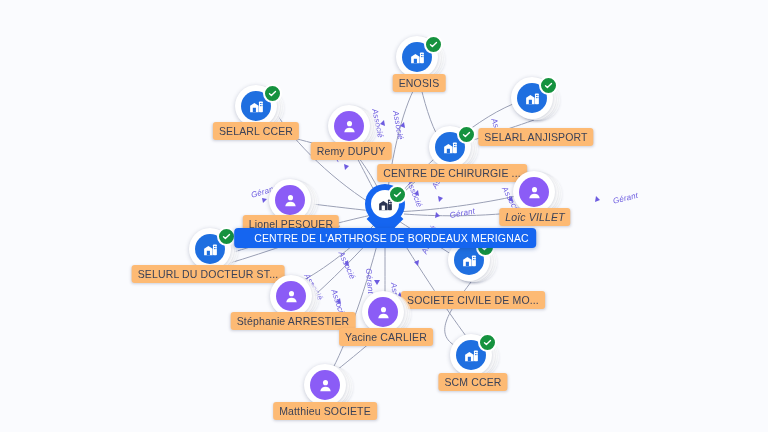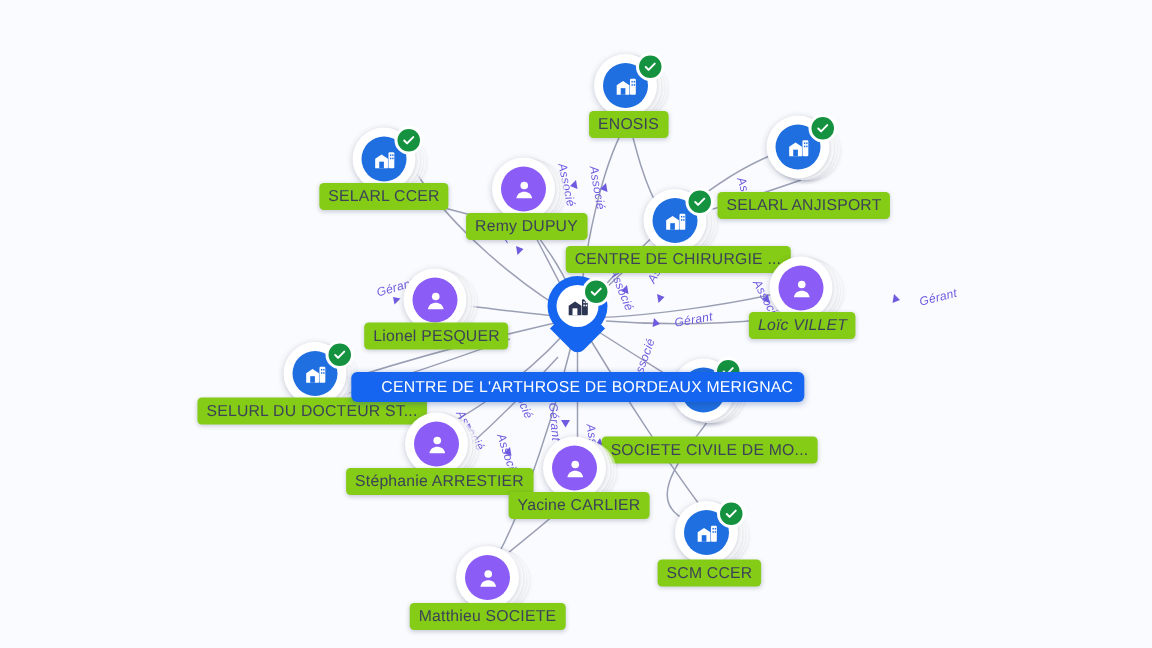--- a/index.html
+++ b/index.html
@@ -34,21 +34,21 @@
   .avatar.company{background:#1f6fe0;}
   .badge{
     position:absolute;right:-1px;top:1px;width:15px;height:15px;border-radius:50%;
     background:#15923f;border:2px solid #fff;
     display:flex;align-items:center;justify-content:center;
   }
 
   
   .label{
     position:absolute;white-space:nowrap;
-    background:#84cc16;color:#3c4257;
+    background:#fdba74;color:#3c4257;
     font-size:10.5px;letter-spacing:.15px;
     padding:3px 6px;border-radius:3px;
     box-shadow:0 1px 3px rgba(40,50,90,.22);
     transform:translate(-50%,0);
   }
   .label.center{
     background:#1565f0;color:#ffffff;font-size:10.5px;
     padding:4px 7px;border-radius:4px;
     box-shadow:0 1px 4px rgba(20,60,140,.35);
   }
@@ -444,15 +444,15 @@
         <rect x="19" y="10" width="1.4" height="1.6" fill="#ffffff"></rect>
       </svg>
     </div>
     <div class="pin-badge">
       <svg width="9" height="9" viewBox="0 0 24 24" aria-hidden="true">
         <path d="M4 12.5l5 5L20 6.5" fill="none" stroke="#ffffff" stroke-width="3.6" stroke-linecap="round" stroke-linejoin="round"></path>
       </svg>
     </div>
   </div>
 
-  <div class="label center" id="center-label" style="left: 385px; top: 248px; padding-left: 20px;">CENTRE DE L'ARTHROSE DE BORDEAUX MERIGNAC</div>
+  <div class="label center" id="center-label" style="left: 385px; top: 228px; padding-left: 20px;">CENTRE DE L'ARTHROSE DE BORDEAUX MERIGNAC</div>
 
 </div>
 
 </body></html>

